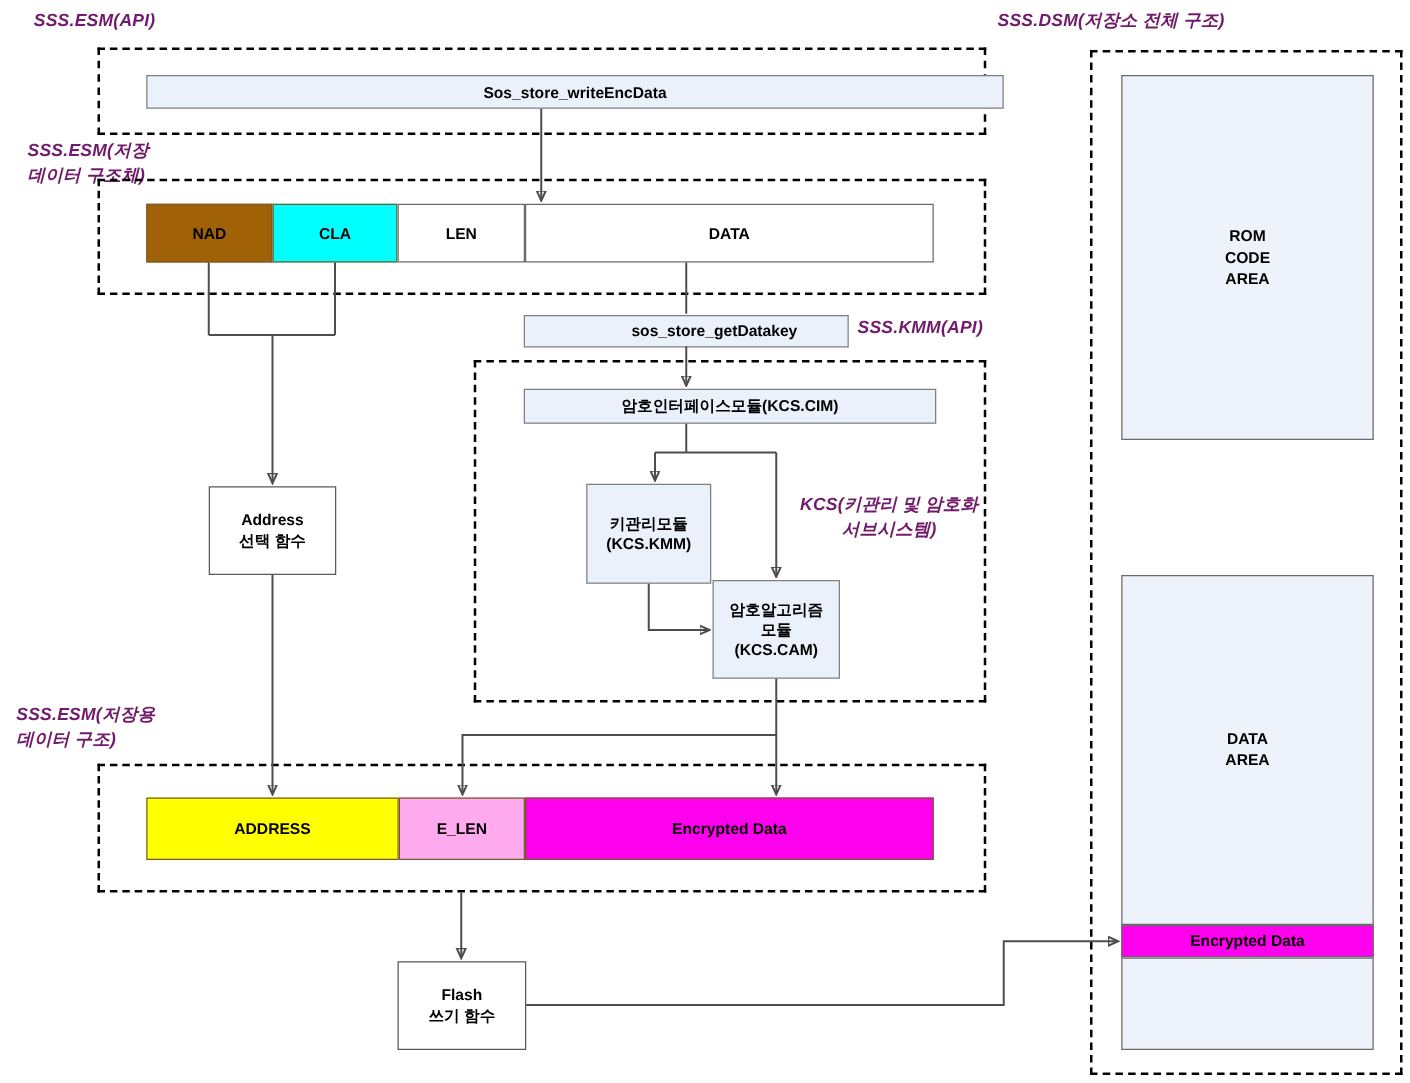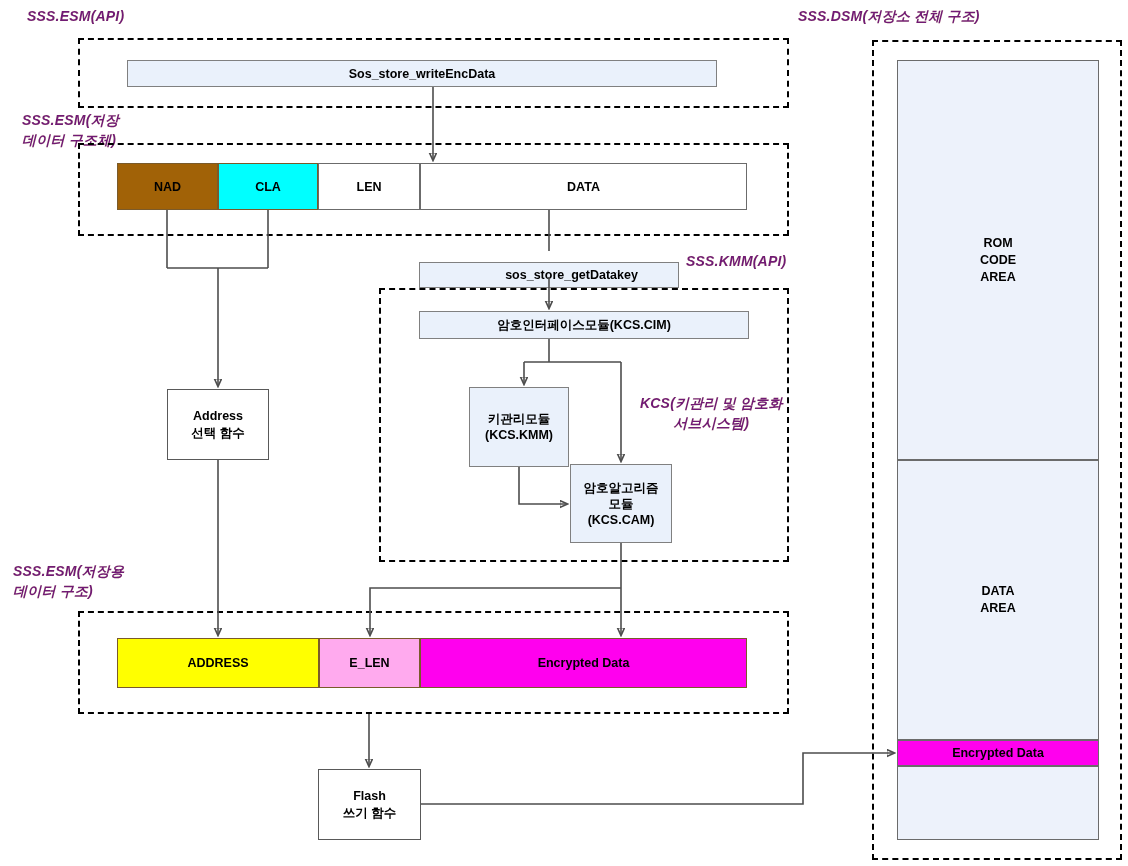--- a/index.html
+++ b/index.html
@@ -108,23 +108,23 @@
   <div class="dashbox" style="left:78px;top:38px;width:711px;height:70px;"></div>
 
   <div class="dashbox" style="left:78px;top:143px;width:711px;height:93px;"></div>
 
   <div class="dashbox" style="left:379px;top:288px;width:410px;height:274px;"></div>
 
   <div class="dashbox" style="left:78px;top:611px;width:711px;height:103px;"></div>
 
   <div class="dashbox" style="left:872px;top:40px;width:250px;height:820px;"></div>
 
-  <div class="procbox" style="left:127px;top:60px;width:590px;height:27px;">Sos_store_writeEncData</div>
+  <div class="procbox" style="left:117px;top:60px;width:686px;height:27px;">Sos_store_writeEncData</div>
 
-  <div class="procbox" style="left:419px;top:262px;width:260px;height:26px;padding-left:45px;">sos_store_getDatakey</div>
+  <div class="procbox" style="left:419px;top:252px;width:260px;height:26px;padding-left:45px;">sos_store_getDatakey</div>
 
   <div class="procbox" style="left:419px;top:311px;width:330px;height:28px;">암호인터페이스모듈(KCS.CIM)</div>
 
   <div class="procbox" style="left:469px;top:387px;width:100px;height:80px; white-space:pre;">키관리모듈
 (KCS.KMM)</div>
 
   <div class="procbox" style="left:570px;top:464px;width:102px;height:79px; white-space:pre;">암호알고리즘
 모듈
 (KCS.CAM)</div>
 
@@ -136,21 +136,21 @@
 
   <div class="seg" id="s-in-0" style="left: 117px; top: 163px; width: 101px; height: 47px; background: #a16207;">NAD</div>
   <div class="seg" id="s-in-1" style="left: 218px; top: 163px; width: 100px; height: 47px; background: rgb(0, 255, 255);">CLA</div>
   <div class="seg plain" id="s-in-2" style="left: 318px; top: 163px; width: 102px; height: 47px; background: rgb(255, 255, 255);">LEN</div>
   <div class="seg plain" id="s-in-3" style="left: 420px; top: 163px; width: 327px; height: 47px; background: rgb(255, 255, 255);">DATA</div>
 
   <div class="seg" id="s-out-0" style="left: 117px; top: 638px; width: 202px; height: 50px; background: rgb(255, 255, 0);">ADDRESS</div>
   <div class="seg" id="s-out-1" style="left: 319px; top: 638px; width: 101px; height: 50px; background: rgb(255, 170, 238);">E_LEN</div>
   <div class="seg" id="s-out-2" style="left: 420px; top: 638px; width: 327px; height: 50px; background: rgb(255, 0, 238);">Encrypted Data</div>
 
-  <div class="memarea" style="left:897px;top:60px;width:202px;height:400px; white-space:pre;">ROM
+  <div class="memarea" style="left:897px;top:60px;width:202px;height:292px; white-space:pre;">ROM
 CODE
 AREA</div>
   <div class="memarea" style="left:897px;top:460px;width:202px;height:280px; white-space:pre;">DATA
 AREA</div>
   <div class="memarea" id="mem-enc" style="left: 897px; top: 740px; width: 202px; height: 26px; background: rgb(255, 0, 238);">Encrypted Data</div>
   <div class="memarea" style="left:897px;top:766px;width:202px;height:74px;"></div>
 
   <svg class="wires">
     <defs>
       <marker id="ah" markerWidth="9" markerHeight="9" refX="7.4" refY="4.2" orient="auto" markerUnits="userSpaceOnUse">

